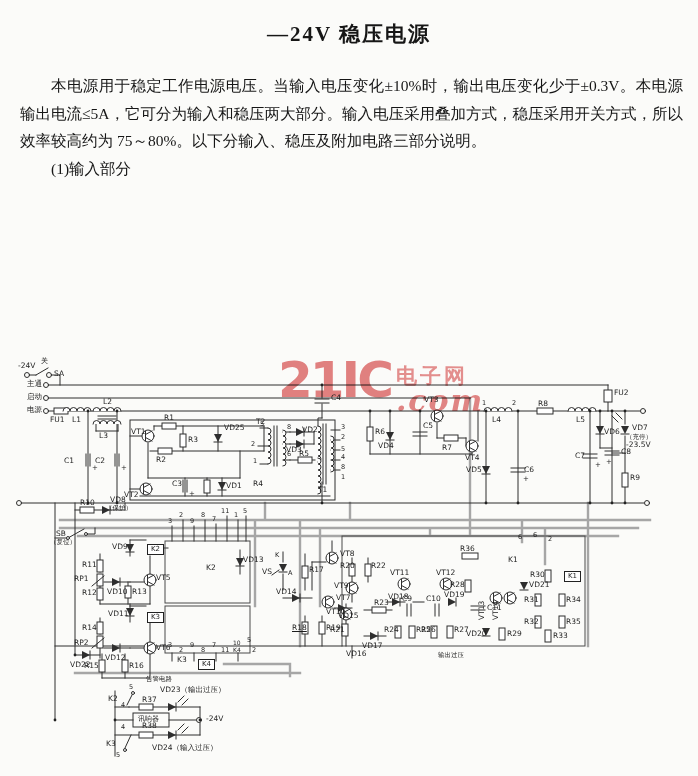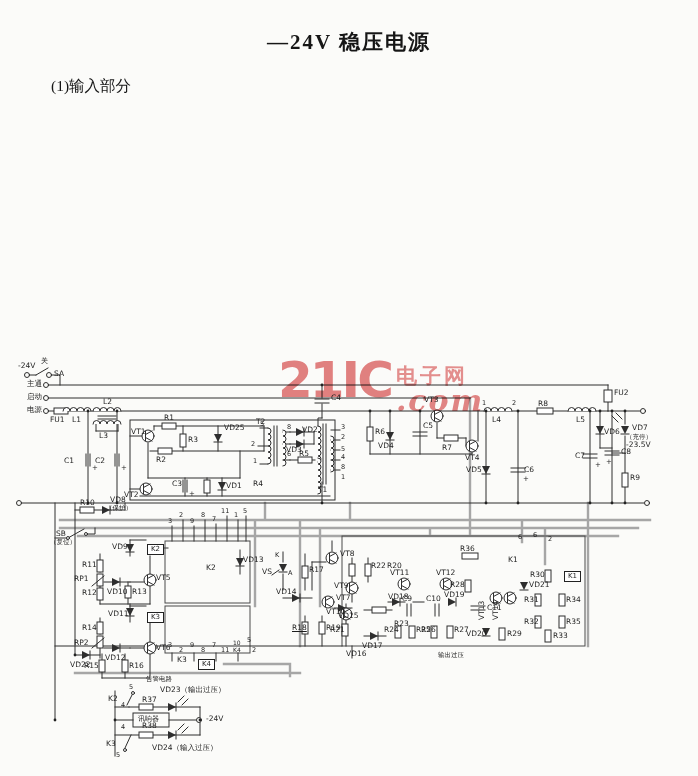--- a/index.html
+++ b/index.html
@@ -2,21 +2,21 @@
 <html><head>
 <meta charset="utf-8">
 <style>
   html,body{margin:0;padding:0;}
   body{
     width:698px;height:776px;position:relative;overflow:hidden;
     background:#fbfbf9;color:#161616;
     font-family:"Liberation Serif","DejaVu Serif",serif;
   }
   .page-title{
-    margin:0;padding-top:28px;text-align:center;
+    margin:16px;padding-top:4px;text-align:center;
     font-size:21px;font-weight:bold;letter-spacing:2px;
   }
   .content{
     position:absolute;left:20px;right:15px;top:72px;
     font-size:15.5px;line-height:27.5px;text-align:justify;
   }
   .content p{margin:0;text-indent:2em;}
   .diagram{
     position:absolute;left:0;top:358px;width:698px;height:418px;
   }
@@ -44,20 +44,21 @@
     font-family:"DejaVu Serif",serif;font-style:italic;font-weight:bold;
     font-size:30px;color:#dd6464;line-height:.75;letter-spacing:2px;
   }
 </style>
 </head>
 <body>
 
 <h1 class="page-title">—24V 稳压电源</h1>
 
 <div class="content">
+  <p>本电源用于稳定工作电源电压。当输入电压变化±10%时，输出电压变化少于±0.3V。本电源输出电流≤5A，它可分为输入和稳压两大部分。输入电压采用叠加方式，稳压采用开关方式，所以效率较高约为 75～80%。以下分输入、稳压及附加电路三部分说明。</p>
   <p>(1)输入部分</p>
 </div>
 
 <div class="diagram">
   <svg width="698" height="418" viewBox="0 0 698 418" fill="none" stroke="#2e2e2e" stroke-width="1" stroke-linecap="square">
     <defs>
       <g id="dio">
           <path d="M-4 -4 L4 0 L-4 4 Z" fill="#2e2e2e" stroke="none"></path>
           <path d="M4 -4 V4"></path>
         </g>
@@ -402,27 +403,27 @@
       <span class="dlbl" style="left: 275px; top: 194px; font-size: 6.5px;">K</span>
       <span class="dlbl" style="left: 262px; top: 210px;">VS</span>
       <span class="dlbl" style="left: 288px; top: 212px; font-size: 6.5px;">A</span>
       <span class="dlbl" style="left: 309px; top: 208px;">R17</span>
       <span class="dlbl" style="left: 276px; top: 230px;">VD14</span>
       <span class="dlbl" style="left: 340px; top: 192px;">VT8</span>
       <span class="dlbl" style="left: 336px; top: 236px;">VT7</span>
       <span class="dlbl" style="left: 338px; top: 254px;">VD15</span>
       <span class="dlbl" style="left: 292px; top: 266px; text-decoration: underline;">R18</span>
       <span class="dlbl" style="left: 326px; top: 266px;">R19</span>
-      <span class="dlbl" style="left: 340px; top: 204px; margin-left: 47px;">R20</span>
+      <span class="dlbl" style="left: 340px; top: 204px;">R20</span>
       <span class="dlbl" style="left: 371px; top: 204px;">R22</span>
       <span class="dlbl" style="left: 334px; top: 224px;">VT9</span>
       <span class="dlbl" style="left: 326px; top: 250px;">VT10</span>
       <span class="dlbl" style="left: 330px; top: 268px;">R21</span>
       <span class="dlbl" style="left: 346px; top: 292px;">VD16</span>
-      <span class="dlbl" style="left: 394px; top: 241px; margin-top: 21px;">R23</span>
+      <span class="dlbl" style="left: 374px; top: 241px;">R23</span>
       <span class="dlbl" style="left: 362px; top: 284px;">VD17</span>
       <span class="dlbl" style="left: 388px; top: 235px;">VD18</span>
       <span class="dlbl" style="left: 402px; top: 237px;">C9</span>
       <span class="dlbl" style="left: 384px; top: 268px;">R24</span>
       <span class="dlbl" style="left: 416px; top: 268px;">R25</span>
       <span class="dlbl" style="left: 390px; top: 211px;">VT11</span>
       <span class="dlbl" style="left: 436px; top: 211px;">VT12</span>
       <span class="dlbl" style="left: 426px; top: 237px;">C10</span>
       <span class="dlbl" style="left: 444px; top: 233px;">VD19</span>
       <span class="dlbl" style="left: 421px; top: 268px;">R26</span>

